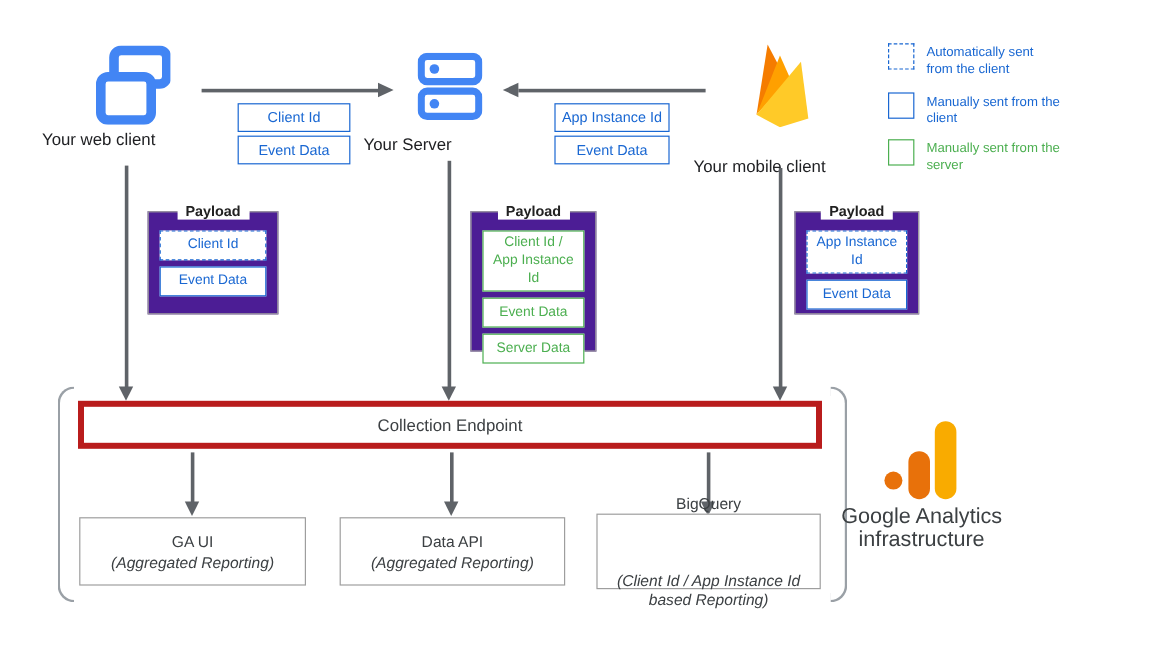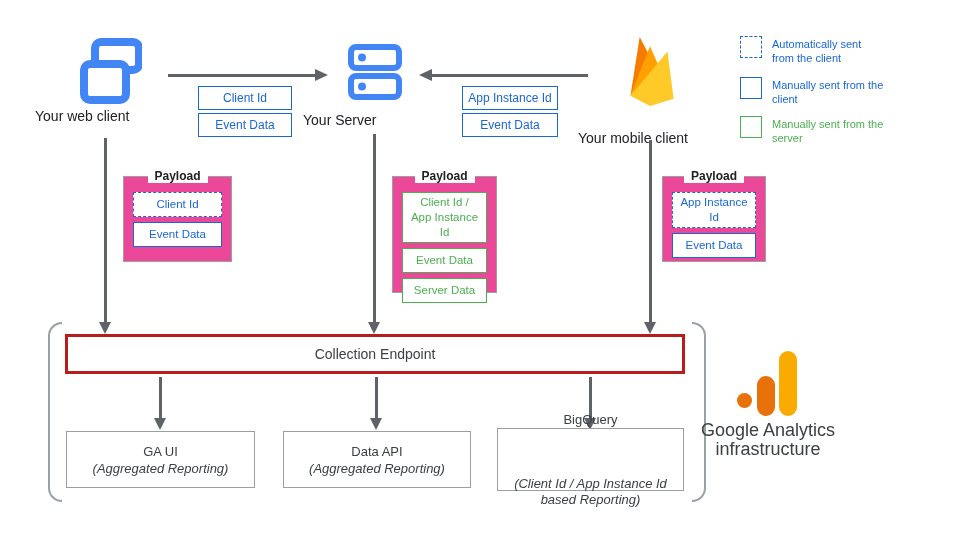--- a/index.html
+++ b/index.html
@@ -16,38 +16,38 @@
   .hline { position:absolute; height:2.5px; background:#5f6368; }
   .vline { position:absolute; width:2.5px; background:#5f6368; }
   .head-right { position:absolute; width:0; height:0; border-top:6px solid transparent; border-bottom:6px solid transparent; border-left:13px solid #5f6368; }
   .head-left  { position:absolute; width:0; height:0; border-top:6px solid transparent; border-bottom:6px solid transparent; border-right:13px solid #5f6368; }
   .head-down  { position:absolute; width:0; height:0; border-left:6px solid transparent; border-right:6px solid transparent; border-top:12px solid #5f6368; }
 
   
   .chip { position:absolute; height:24px; background:#fff; border:1px solid #1967d2; color:#1967d2; font-size:12px; font-weight:500; display:flex; align-items:center; justify-content:center; }
 
   
-  .payload { position:absolute; border:1px solid #9e9e9e; background:#ec4899; }
+  .payload { position:absolute; border:1px solid #9e9e9e; background:#4c1d95; }
   .payload .ptitle { position:absolute; top:-8px; left:50%; transform:translateX(-50%); background:#fff; padding:0 7px; font-size:12px; font-weight:bold; color:#212121; white-space:nowrap; }
   .payload .items { position:absolute; left:9px; right:9px; top:15px; display:flex; flex-direction:column; gap:5px; }
   .pitem { min-height:25px; display:flex; align-items:center; justify-content:center; font-size:11.5px; font-weight:500; text-align:center; background:#fff; white-space:pre-line; line-height:15px; padding:2px 2px; }
   .dashed-blue { border:1.5px dashed #1967d2; color:#1967d2; }
   .solid-blue  { border:1.5px solid #1967d2; color:#1967d2; }
   .solid-green { border:1.5px solid #4caf50; color:#4caf50; }
 
   
   .legend-swatch { position:absolute; width:22px; height:22px; background:#fff; }
   .legend-text { position:absolute; width:112px; font-size:11px; font-weight:500; line-height:14px; }
   .lg-blue { color:#1967d2; }
   .lg-green { color:#4caf50; }
 
   
   .bracket-left  { position:absolute; left:48px; top:322px; width:14px; height:180px; border:2px solid #9aa0a6; border-right:none; border-radius:14px 0 0 14px; }
   .bracket-right { position:absolute; left:692px; top:322px; width:14px; height:180px; border:2px solid #9aa0a6; border-left:none; border-radius:0 14px 14px 0; }
-  .endpoint { position:absolute; left:65px; top:334px; width:620px; height:40px; border:3px solid #b91c1c; background:#fff; display:flex; align-items:center; justify-content:center; font-size:14px; color:#3c4043; }
+  .endpoint { position:absolute; left:65px; top:334px; width:620px; height:40px; border:5px solid #b91c1c; background:#fff; display:flex; align-items:center; justify-content:center; font-size:14px; color:#3c4043; }
   .outbox { position:absolute; border:1px solid #9e9e9e; background:#fff; display:flex; flex-direction:column; align-items:center; justify-content:center; text-align:center; color:#3c4043; font-size:13px; line-height:17px; padding:2px; }
   .outbox .sub { font-style:italic; white-space:pre-line; }
 
   
   .ga-dot { position:absolute; left:737px; top:393px; width:15px; height:15px; border-radius:50%; background:#e8710a; }
   .ga-bar-m { position:absolute; left:757px; top:376px; width:18px; height:40px; border-radius:9px; background:#e8710a; }
   .ga-bar-t { position:absolute; left:779px; top:351px; width:18px; height:65px; border-radius:9px; background:#f9ab00; }
   .ga-caption { position:absolute; left:695px; top:421px; width:146px; text-align:center; font-size:18px; color:#3c4043; line-height:19px; }
 </style>
 </head>

